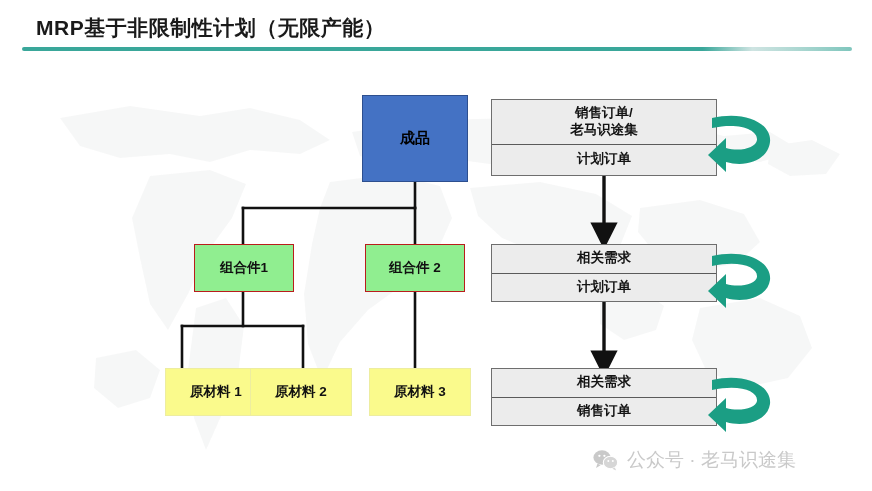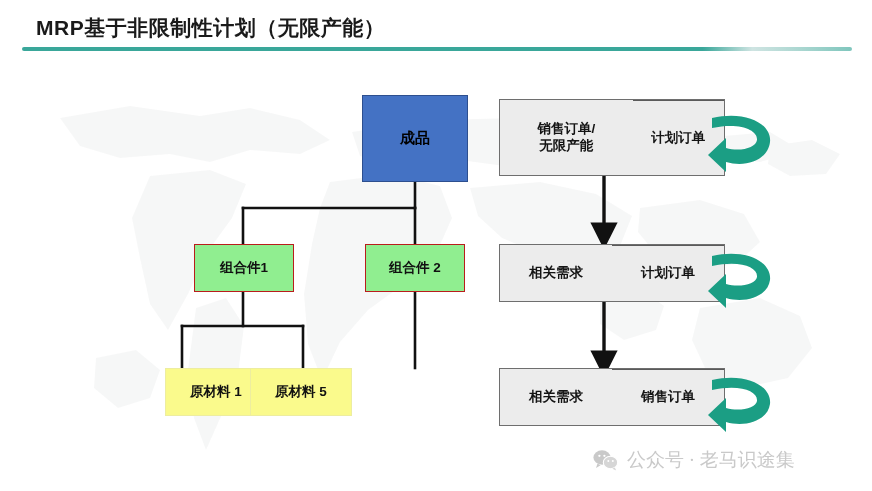--- a/index.html
+++ b/index.html
@@ -52,40 +52,40 @@
   .node-yellow{
     background:#FAFA8C;border:1px solid #ededa0;color:#111111;
     font-size:13.5px;
   }
   
   .card{
     position:absolute;
     box-sizing:border-box;
     border:1.2px solid #6e6e6e;
     background:#0c4a6e;
-    display:flex;margin-left:8px;
+    display:flex;flex-direction:column;
   }
   .card-row{
     flex:1;
     display:flex;align-items:center;justify-content:center;
     box-sizing:border-box;
     font-size:13.5px;font-weight:bold;color:#141414;
     text-align:center;line-height:1.25;
     background:#ececec;
   }
   .card-row + .card-row{border-top:1.6px solid #5a5a5a;}
   
   #links{position:absolute;left:0;top:0;width:872px;height:433px;pointer-events:none;}
   
   #footer-wm{
     position:absolute;left:593px;top:447px;
     display:flex;align-items:center;gap:9px;
     color:#c9c9c9;font-size:19px;white-space:nowrap;
   }
-  #footer-wm .wm-label{color:#c9c9c9;font-family:Liberation Serif, serif;}
+  #footer-wm .wm-label{color:#c9c9c9;}
 </style>
 </head>
 <body>
 
 <div id="slide">
 
   <svg id="worldmap" viewBox="0 0 872 433" preserveAspectRatio="none" aria-hidden="true">
     <g fill="#f0f1f1">
       <path d="M60 60 L130 48 L200 58 L250 50 L300 62 L330 82 L300 96 L250 92 L210 104 L170 96 L120 100 L80 88 Z"></path>
       <path d="M150 118 L210 112 L246 126 L232 160 L206 196 L188 236 L168 272 L150 246 L140 200 L132 160 Z"></path>
@@ -144,29 +144,32 @@
 
     <div class="node node-green" style="left:365px;top:186px;width:100px;height:48px;">
       <span>组合件 2</span>
     </div>
 
     <div class="node node-yellow" style="left:131px;top:310px;width:102px;height:48px;margin-left:34px;">
       <span>原材料 1</span>
     </div>
 
     <div class="node node-yellow" style="left:250px;top:310px;width:102px;height:48px;">
-      <span>原材料 5</span>
-    </div>
-
+      <span>原材料 2</span>
+    </div>
+
+    <div class="node node-yellow" style="left:369px;top:310px;width:102px;height:48px;">
+      <span>原材料 3</span>
+    </div>
 
     <div class="card" style="left:491px;top:41px;width:226px;height:77px;">
       <div class="card-row" style="flex:1.45;">
         <span>
           <span>销售订单/</span><br>
-          <span>无限产能</span>
+          <span>老马识途集</span>
         </span>
       </div>
       <div class="card-row">
         <span>计划订单</span>
       </div>
     </div>
 
     <div class="card" style="left:491px;top:186px;width:226px;height:58px;">
       <div class="card-row">
         <span>相关需求</span>

